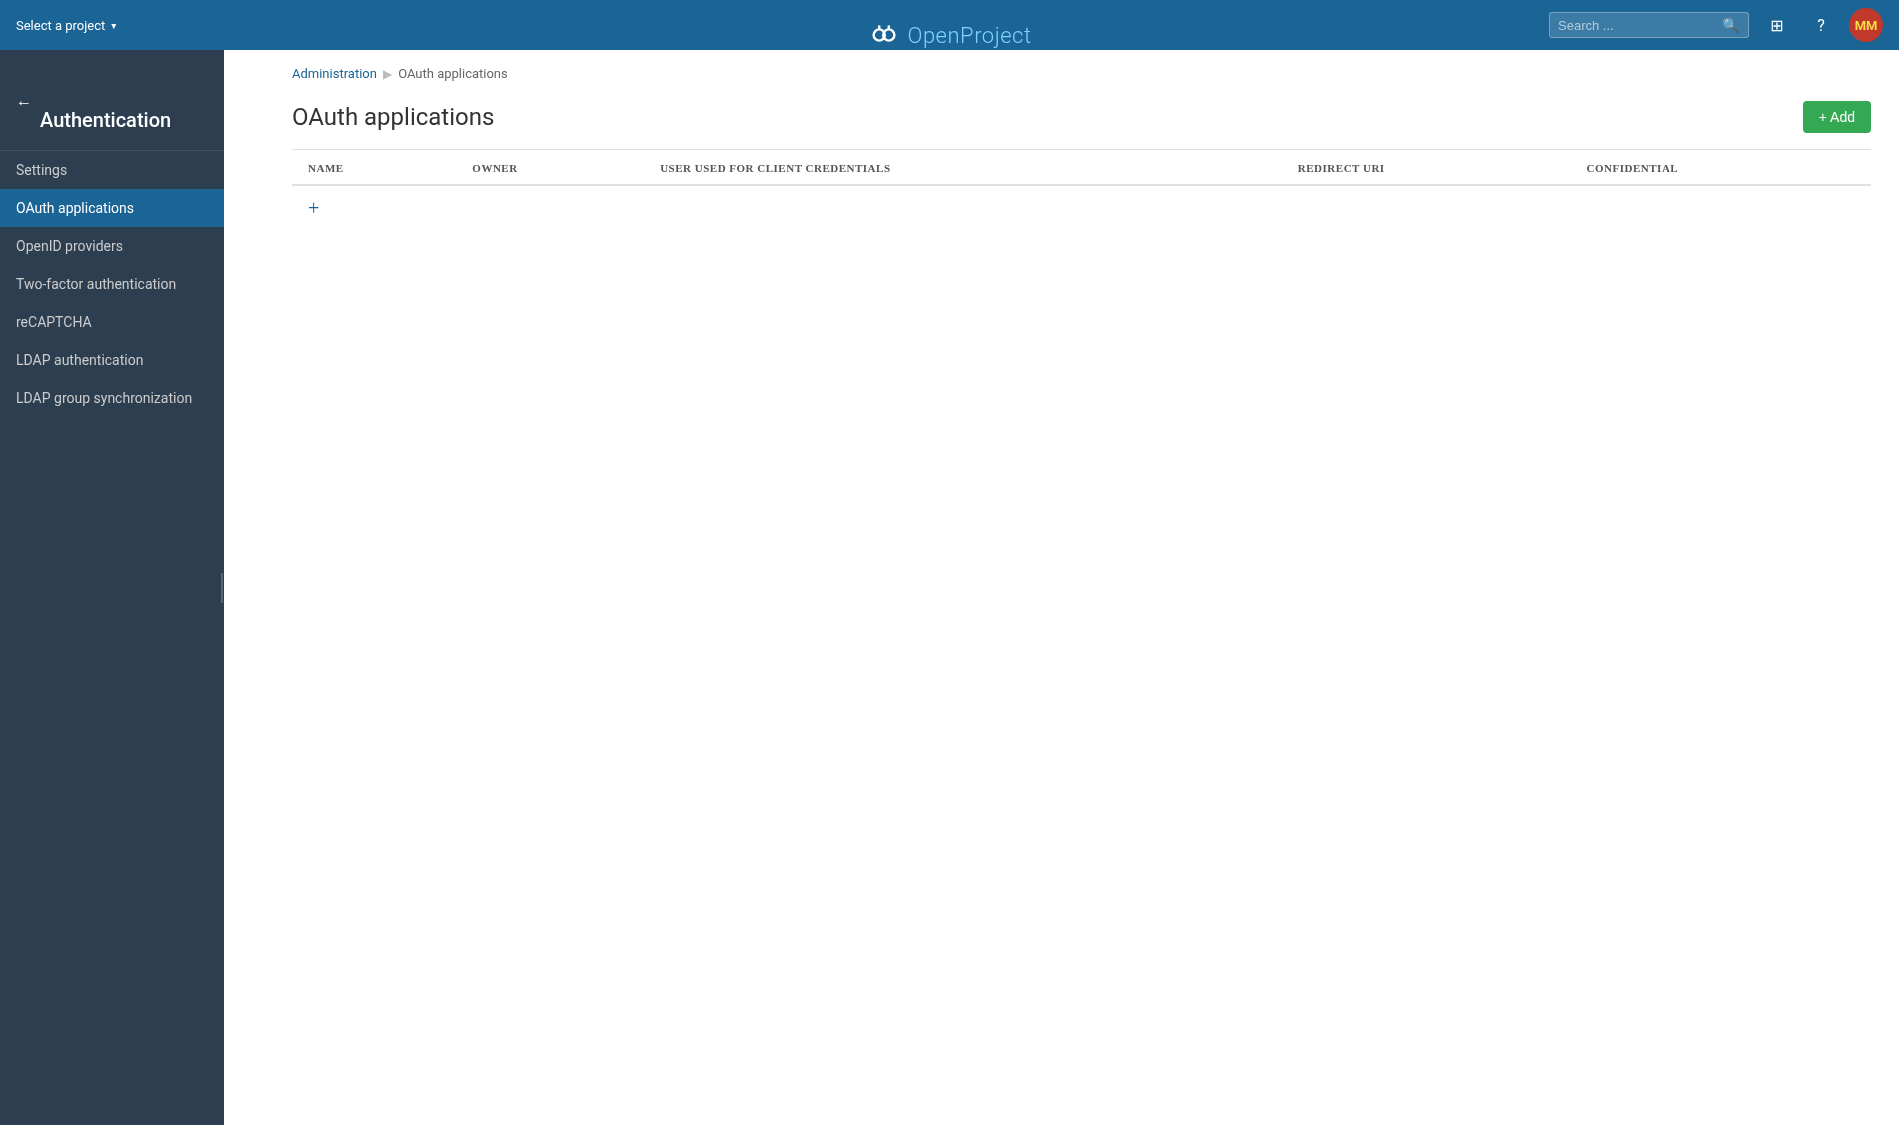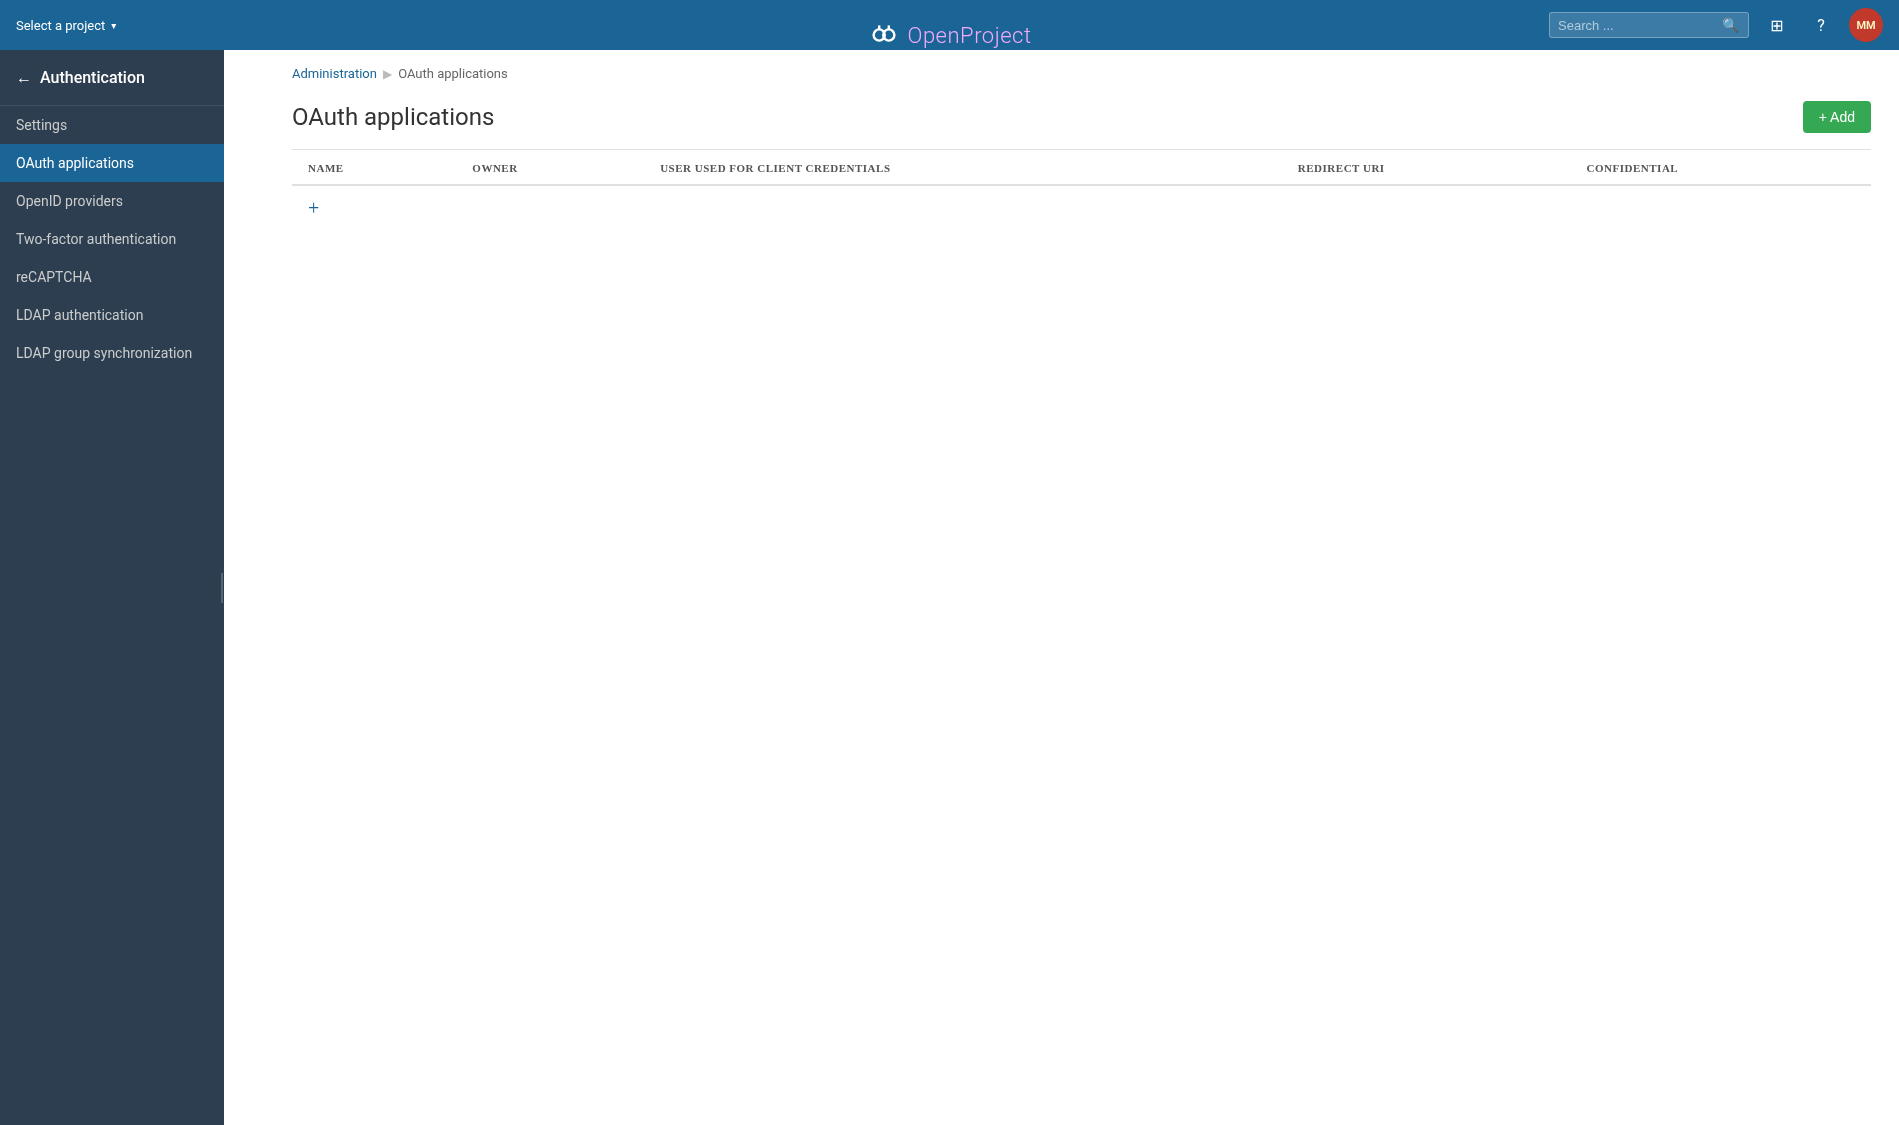--- a/index.html
+++ b/index.html
@@ -25,21 +25,21 @@
       justify-content: center;
     }
     .select-project .arrow-icon { font-size: 10px; }
     .logo-area {
       position: absolute;
       left: 50%;
       transform: translateX(-50%);
       display: flex;
       align-items: center;
       gap: 8px;
-      color: #f0abfc;
+      color: #7dd3fc;
       font-size: 22px;
       font-weight: 300;
       letter-spacing: 0.5px;
       margin-top: 20px;
     }
     .logo-icon {
       width: 32px;
       height: 32px;
     }
     .top-nav-right {
@@ -80,22 +80,22 @@
       font-size: 16px;
     }
     .user-avatar {
       width: 34px;
       height: 34px;
       border-radius: 50%;
       background: #c0392b;
       display: flex;
       align-items: center;
       justify-content: center;
-      color: #fef9c3;
-      font-size: 11px;
+      color: #fde047;
+      font-size: 13px;
       font-weight: 600;
       cursor: pointer;
     }
 
     
     .main-layout {
       display: flex;
       flex: 1;
       overflow: hidden;
     }
@@ -110,21 +110,21 @@
     }
     .sidebar-header {
       display: flex;
       align-items: center;
       padding: 18px 16px;
       gap: 8px;
       color: #fff;
       border-bottom: 1px solid rgba(255,255,255,0.1);
     }
     .sidebar-header .back-icon { font-size: 16px; cursor: pointer; }
-    .sidebar-header .title { font-size: 16px; font-weight: 500; }
+    .sidebar-header .title { font-size: 20px; font-weight: 500; margin-top: 40px; }
     .sidebar-nav-item {
       padding: 11px 16px;
       color: #ccc;
       cursor: pointer;
       font-size: 14px;
       transition: background 0.15s;
     }
     .sidebar-nav-item.active {
       background: #1a6496;
       color: #fff;

